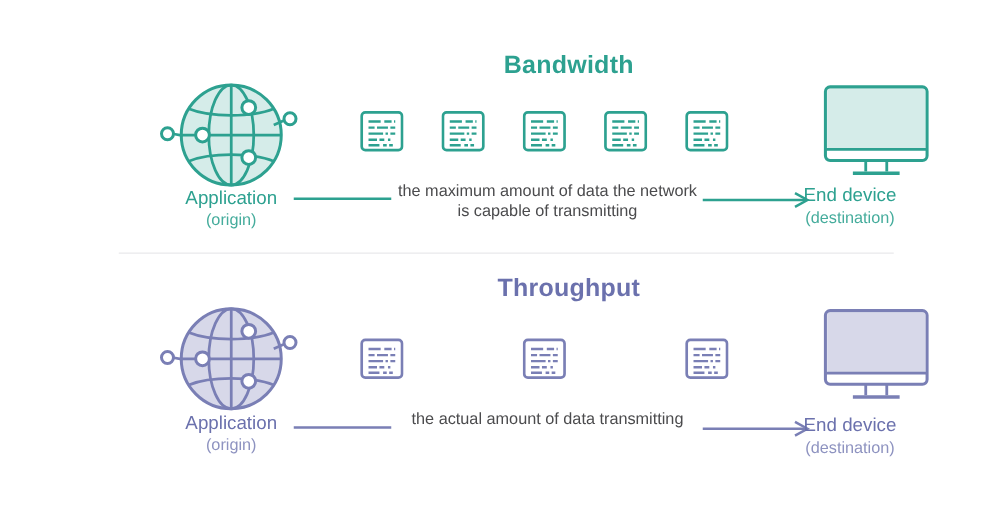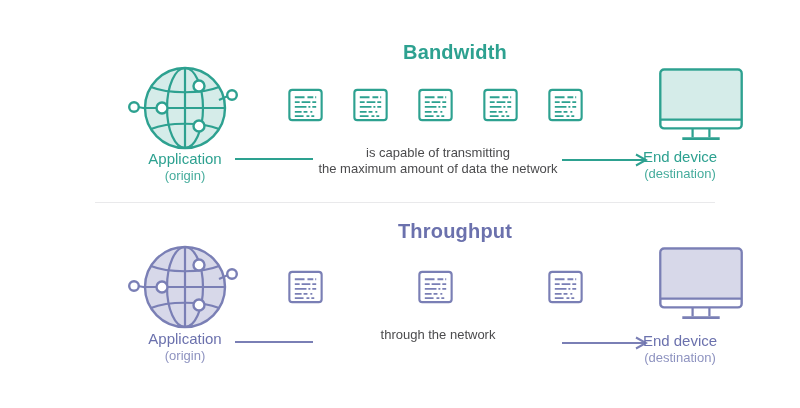--- a/index.html
+++ b/index.html
@@ -151,22 +151,22 @@
       <line x1="7" y1="19" x2="29" y2="19" stroke-width="1.9" stroke-dasharray="12 2 2 2 5"></line>
       <line x1="7" y1="24" x2="29" y2="24" stroke-width="1.9" stroke-dasharray="7 2 4 3 2"></line>
       <line x1="7" y1="28.5" x2="27" y2="28.5" stroke-width="1.9" stroke-dasharray="9 3 3 2 6"></line>
     </svg>
   </span>
 </div>
 
     <div class="line-left"></div>
 
     <div class="desc">
+      <div>the maximum amount of data the network</div>
       <div>is capable of transmitting</div>
-      <div>the maximum amount of data the network</div>
     </div>
 
     <div class="arrow">
   <svg viewBox="0 0 86 18" stroke="currentColor" fill="none">
     <line x1="0" y1="9" x2="82" y2="9" stroke-width="2"></line>
     <path d="M74,3.5 L84,9 L74,14.5" stroke-width="2"></path>
   </svg>
 </div>
 
     <div class="monitor">
@@ -246,21 +246,21 @@
       <line x1="7" y1="19" x2="29" y2="19" stroke-width="1.9" stroke-dasharray="12 2 2 2 5"></line>
       <line x1="7" y1="24" x2="29" y2="24" stroke-width="1.9" stroke-dasharray="7 2 4 3 2"></line>
       <line x1="7" y1="28.5" x2="27" y2="28.5" stroke-width="1.9" stroke-dasharray="9 3 3 2 6"></line>
     </svg>
   </span>
 </div>
 
     <div class="line-left"></div>
 
     <div class="desc">
-      <div>through the network</div>
+      <div>the actual amount of data transmitting</div>
     </div>
 
     <div class="arrow">
   <svg viewBox="0 0 86 18" stroke="currentColor" fill="none">
     <line x1="0" y1="9" x2="82" y2="9" stroke-width="2"></line>
     <path d="M74,3.5 L84,9 L74,14.5" stroke-width="2"></path>
   </svg>
 </div>
 
     <div class="monitor">

